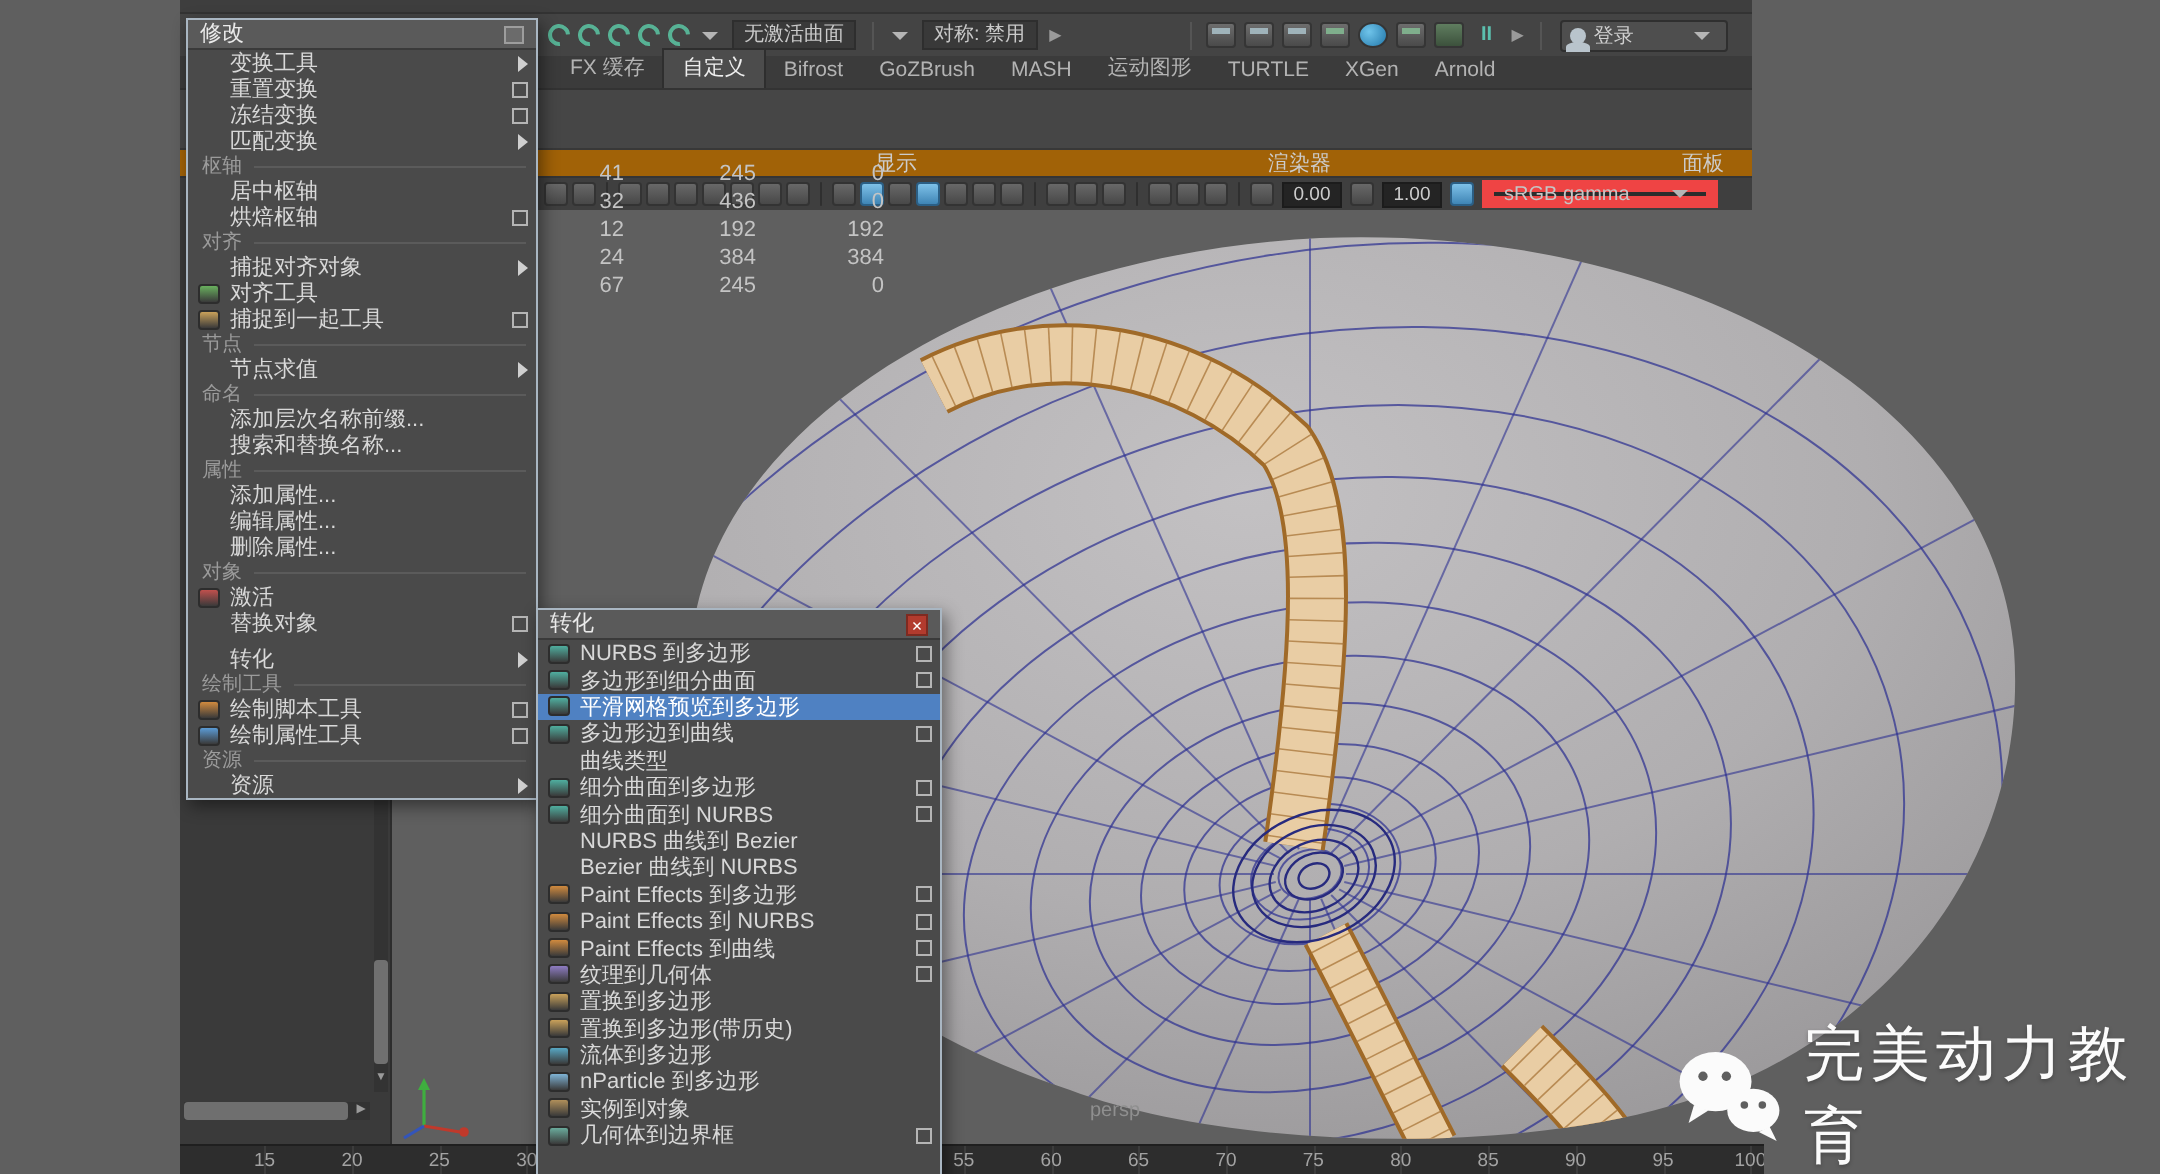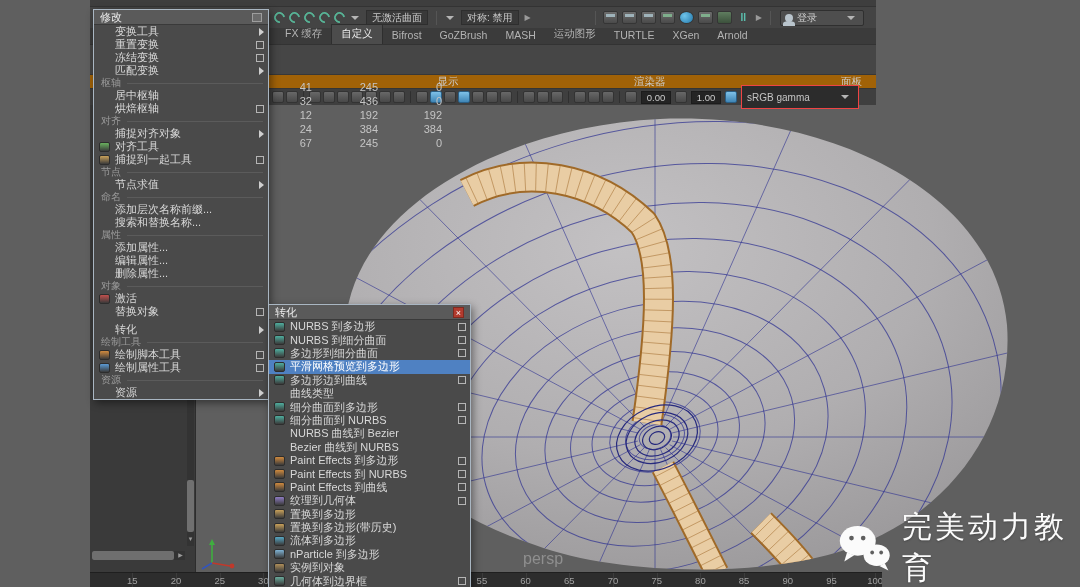--- a/index.html
+++ b/index.html
@@ -39,21 +39,21 @@
   
   #panel-row { position:absolute; left:0; top:75px; width:100%; height:13px; display:flex; align-items:center;justify-content:space-between; }
   #panel-row .pad { width:186px; }
   .panel-menu { color:#cccccc; font-size:10.5px; margin-right:14px; }
   #vp-toolbar { position:absolute; left:0; top:88px; width:100%; height:17px; background:#3f3f3f; display:flex; align-items:center; border-top:1px solid #353535; }
   #vp-toolbar .pad { width:181px; flex:0 0 auto; }
   .vchip { width:12px; height:12px; margin:0 1px; border-radius:2px; background:linear-gradient(#686868,#484848); border:1px solid #333; flex:0 0 auto; }
   .vchip.active { background:linear-gradient(#7ec1e8,#3f85b5); border-color:#2b5f85; }
   .vchip.sep { width:1px; height:12px; background:#2f2f2f; border:none; margin:0 4px; }
   .v-field { height:13px; width:30px; background:#242424; border:1px solid #1c1c1c; color:#cccccc; font-size:9.5px; line-height:12px; text-align:center; margin:0 3px; flex:0 0 auto; }
-  #colorspace-box { height:24px; width:118px; background:#2c2c2c; border:1px solid #ef4444; color:#c5c5c5; font-size:10px; display:flex; align-items:center; padding:0 5px; margin-left:3px; flex:0 0 auto; }
+  #colorspace-box { height:14px; width:118px; background:#2c2c2c; border:6px solid #ef4444; color:#c5c5c5; font-size:10px; display:flex; align-items:center; padding:0 5px; margin-left:3px; flex:0 0 auto; }
   #colorspace-box .dd { margin-left:auto; }
   
   #outliner { position:absolute; left:90px; top:105px; width:106px; height:467px; background:#3a3a3a; border-right:1px solid #2d2d2d; }
   #outliner .vtrack { position:absolute; right:1px; top:2px; bottom:26px; width:7px; background:#333; }
   #outliner .vthumb { position:absolute; right:1px; bottom:40px; width:7px; height:52px; background:#707070; border-radius:2px; }
   #outliner .varrow { position:absolute; right:1px; bottom:28px; width:7px; height:9px; color:#9a9a9a; font-size:6px; text-align:center; line-height:9px; }
   #outliner .htrack { position:absolute; left:2px; right:10px; bottom:12px; height:9px; background:#333; }
   #outliner .hthumb { position:absolute; left:2px; bottom:12px; width:82px; height:9px; background:#6f6f6f; border-radius:2px; }
   #outliner .harrow { position:absolute; right:10px; bottom:12px; width:9px; height:9px; color:#9a9a9a; font-size:6px; line-height:9px; text-align:center; }
   
@@ -75,21 +75,21 @@
   .m-arrow { width:0; height:0; border-top:4px solid transparent; border-bottom:4px solid transparent; border-left:5px solid #cfcfcf; margin-left:4px; flex:0 0 auto; }
   .m-opt { width:8px; height:8px; border:1px solid #b5b5b5; margin-left:4px; flex:0 0 auto; }
   .m-section { height:12px; display:flex; align-items:center; color:#9b9b9b; font-size:10px; padding:0 5px 0 7px; }
   .m-section .line { flex:1 1 auto; border-top:1px solid #5f5f5f; margin-left:6px; opacity:.8; }
   .m-sep { height:5px; }
   #modify-menu { left:93px; top:9px; width:176px; }
   #convert-menu { left:268px; top:304px; width:203px; height:290px; overflow:hidden; }
   #convert-menu .m-item { height:13.4px; }
   
   #viewport-svg { position:absolute; left:195px; top:105px; width:885px; height:467px; }
-  #persp-label { position:absolute; left:523px; top:550px; color:#8f8f8f; font-size:16px; z-index:1; }
+  #persp-label { position:absolute; left:545px; top:550px; color:#8f8f8f; font-size:10px; z-index:1; }
   #axis-gizmo { position:absolute; left:196px; top:537px; z-index:1; }
   
   #time-slider { position:absolute; left:90px; top:572px; width:792px; height:15px; background:#2d2d2d; border-top:1px solid #1f1f1f; overflow:hidden; z-index:1; }
   .tick-line { position:absolute; top:0; width:1px; height:15px; background:#3c3c3c; }
   .tick-label { position:absolute; top:2px; color:#a2a2a2; font-size:9.5px; transform:translateX(-50%); }
   
   #watermark { position:absolute; left:838px; top:507px; display:flex; align-items:center; z-index:5; }
   #watermark .wm-text { color:#fbfbfb; font-size:30px; letter-spacing:3px; margin-left:10px; text-shadow:0 1px 2px rgba(0,0,0,.25); }
 </style>
 </head>
@@ -556,25 +556,20 @@
     <span class="close">×</span>
   </div>
   <div id="convert-items">
       <div class="m-item">
         <span class="m-icon" style="background: linear-gradient(rgb(79, 174, 159), rgb(58, 58, 58)); border: 1px solid rgb(45, 45, 45);"></span>
         <span class="m-label">NURBS 到多边形</span>
         <span class="m-opt"></span>
       </div>
       <div class="m-item">
         <span class="m-icon" style="background: linear-gradient(rgb(79, 174, 159), rgb(58, 58, 58)); border: 1px solid rgb(45, 45, 45);"></span>
-        <span class="m-label">NURBS 到细分曲面</span>
-        <span class="m-opt"></span>
-      </div>
-      <div class="m-item">
-        <span class="m-icon" style="background: linear-gradient(rgb(79, 174, 159), rgb(58, 58, 58)); border: 1px solid rgb(45, 45, 45);"></span>
         <span class="m-label">多边形到细分曲面</span>
         <span class="m-opt"></span>
       </div>
       <div class="m-item hl">
         <span class="m-icon" style="background: linear-gradient(rgb(79, 174, 159), rgb(58, 58, 58)); border: 1px solid rgb(45, 45, 45);"></span>
         <span class="m-label">平滑网格预览到多边形</span>
       </div>
       <div class="m-item">
         <span class="m-icon" style="background: linear-gradient(rgb(79, 174, 159), rgb(58, 58, 58)); border: 1px solid rgb(45, 45, 45);"></span>
         <span class="m-label">多边形边到曲线</span>

